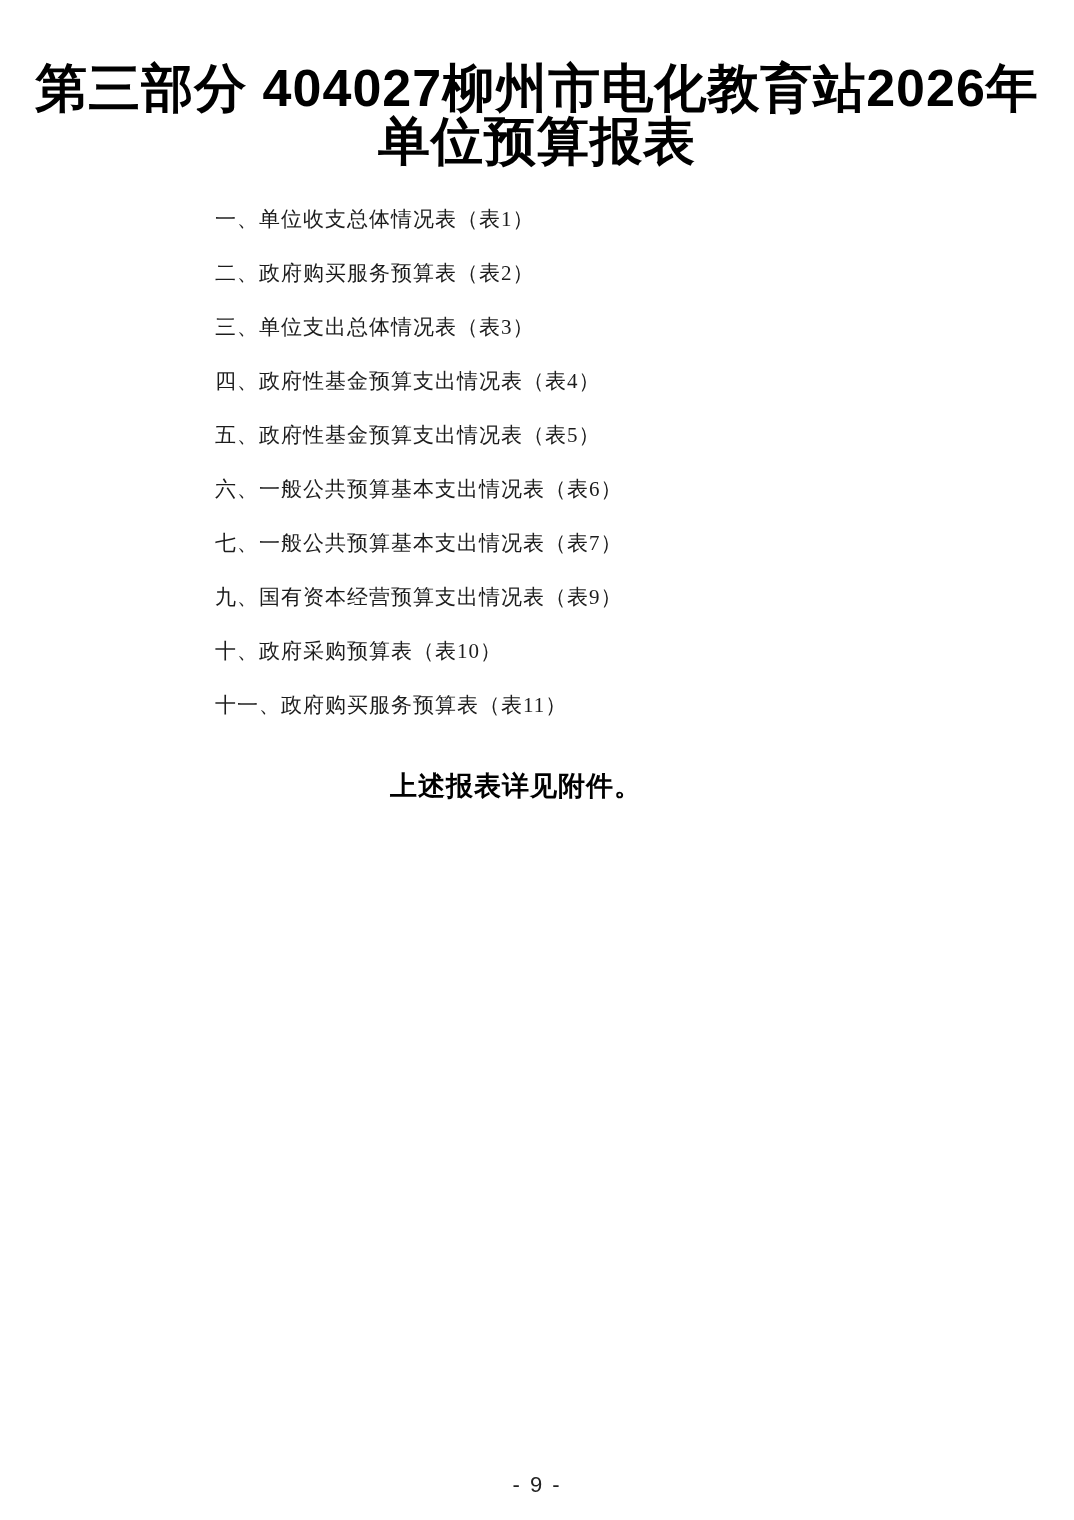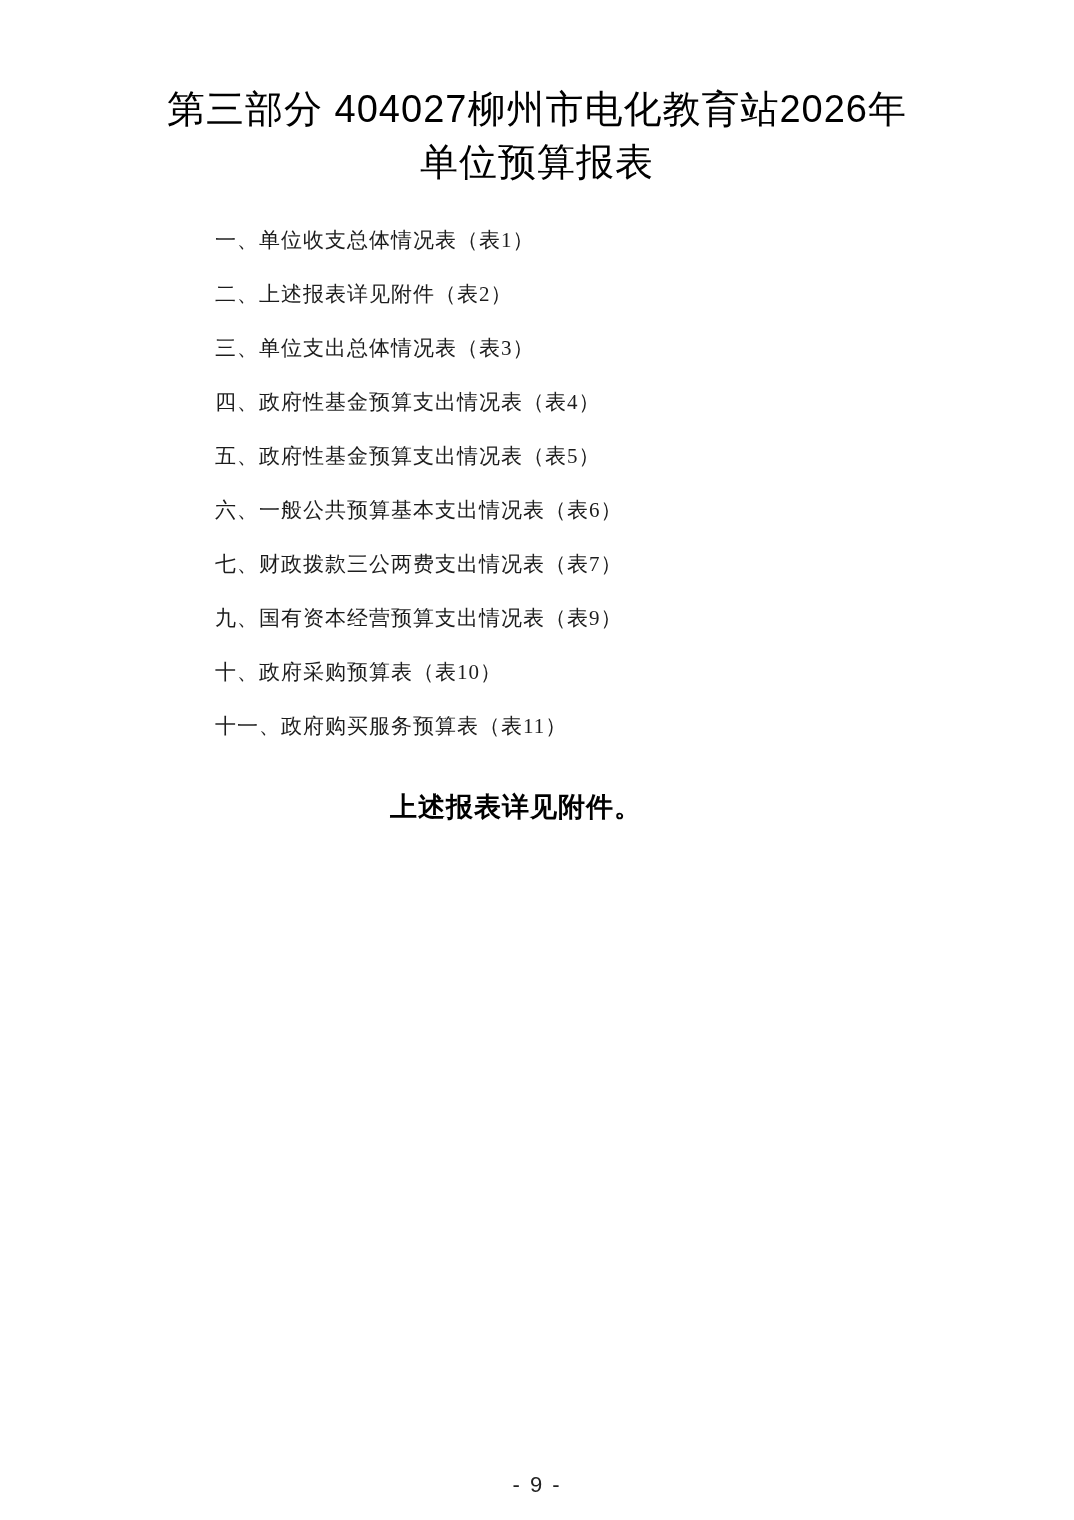--- a/index.html
+++ b/index.html
@@ -10,25 +10,25 @@
   .page {
     position: relative;
     width: 1074px;
     height: 1520px;
     background: #ffffff;
     overflow: hidden;
     font-family: "Liberation Serif", serif;
     color: #000000;
   }
   .title-block {
-    padding-top: 83px;
+    padding-top: 62px;
     text-align: center;
     font-family: "Liberation Sans", sans-serif;
-    font-weight: normal;
-    font-size: 38px;
+    font-weight: bold;
+    font-size: 52px;
     line-height: 53px;
     color: #000000;
     letter-spacing: 1px;
   }
   .title-line {
     display: block;
     white-space: nowrap;
   }
   .toc-list {
     margin-top: 24px;
@@ -74,26 +74,26 @@
 
 <div class="page">
 
   <h1 class="title-block" style="margin:0;">
     <span class="title-line">第三部分 404027柳州市电化教育站2026年</span>
     <span class="title-line">单位预算报表</span>
   </h1>
 
   <div class="toc-list">
       <div class="toc-item">一、单位收支总体情况表（表1）</div>
-      <div class="toc-item">二、上述报表详见附件（表2）</div>
+      <div class="toc-item">二、政府购买服务预算表（表2）</div>
       <div class="toc-item">三、单位支出总体情况表（表3）</div>
       <div class="toc-item">四、政府性基金预算支出情况表（表4）</div>
       <div class="toc-item">五、政府性基金预算支出情况表（表5）</div>
       <div class="toc-item">六、一般公共预算基本支出情况表（表6）</div>
-      <div class="toc-item">七、财政拨款三公两费支出情况表（表7）</div>
+      <div class="toc-item">七、一般公共预算基本支出情况表（表7）</div>
       <div class="toc-item">九、国有资本经营预算支出情况表（表9）</div>
       <div class="toc-item">十、政府采购预算表（表10）</div>
       <div class="toc-item">十一、政府购买服务预算表（表11）</div>
     </div>
 
   <div class="note-line">上述报表详见附件。</div>
 
   <div class="page-number">- 9 -</div>
 
 </div>

